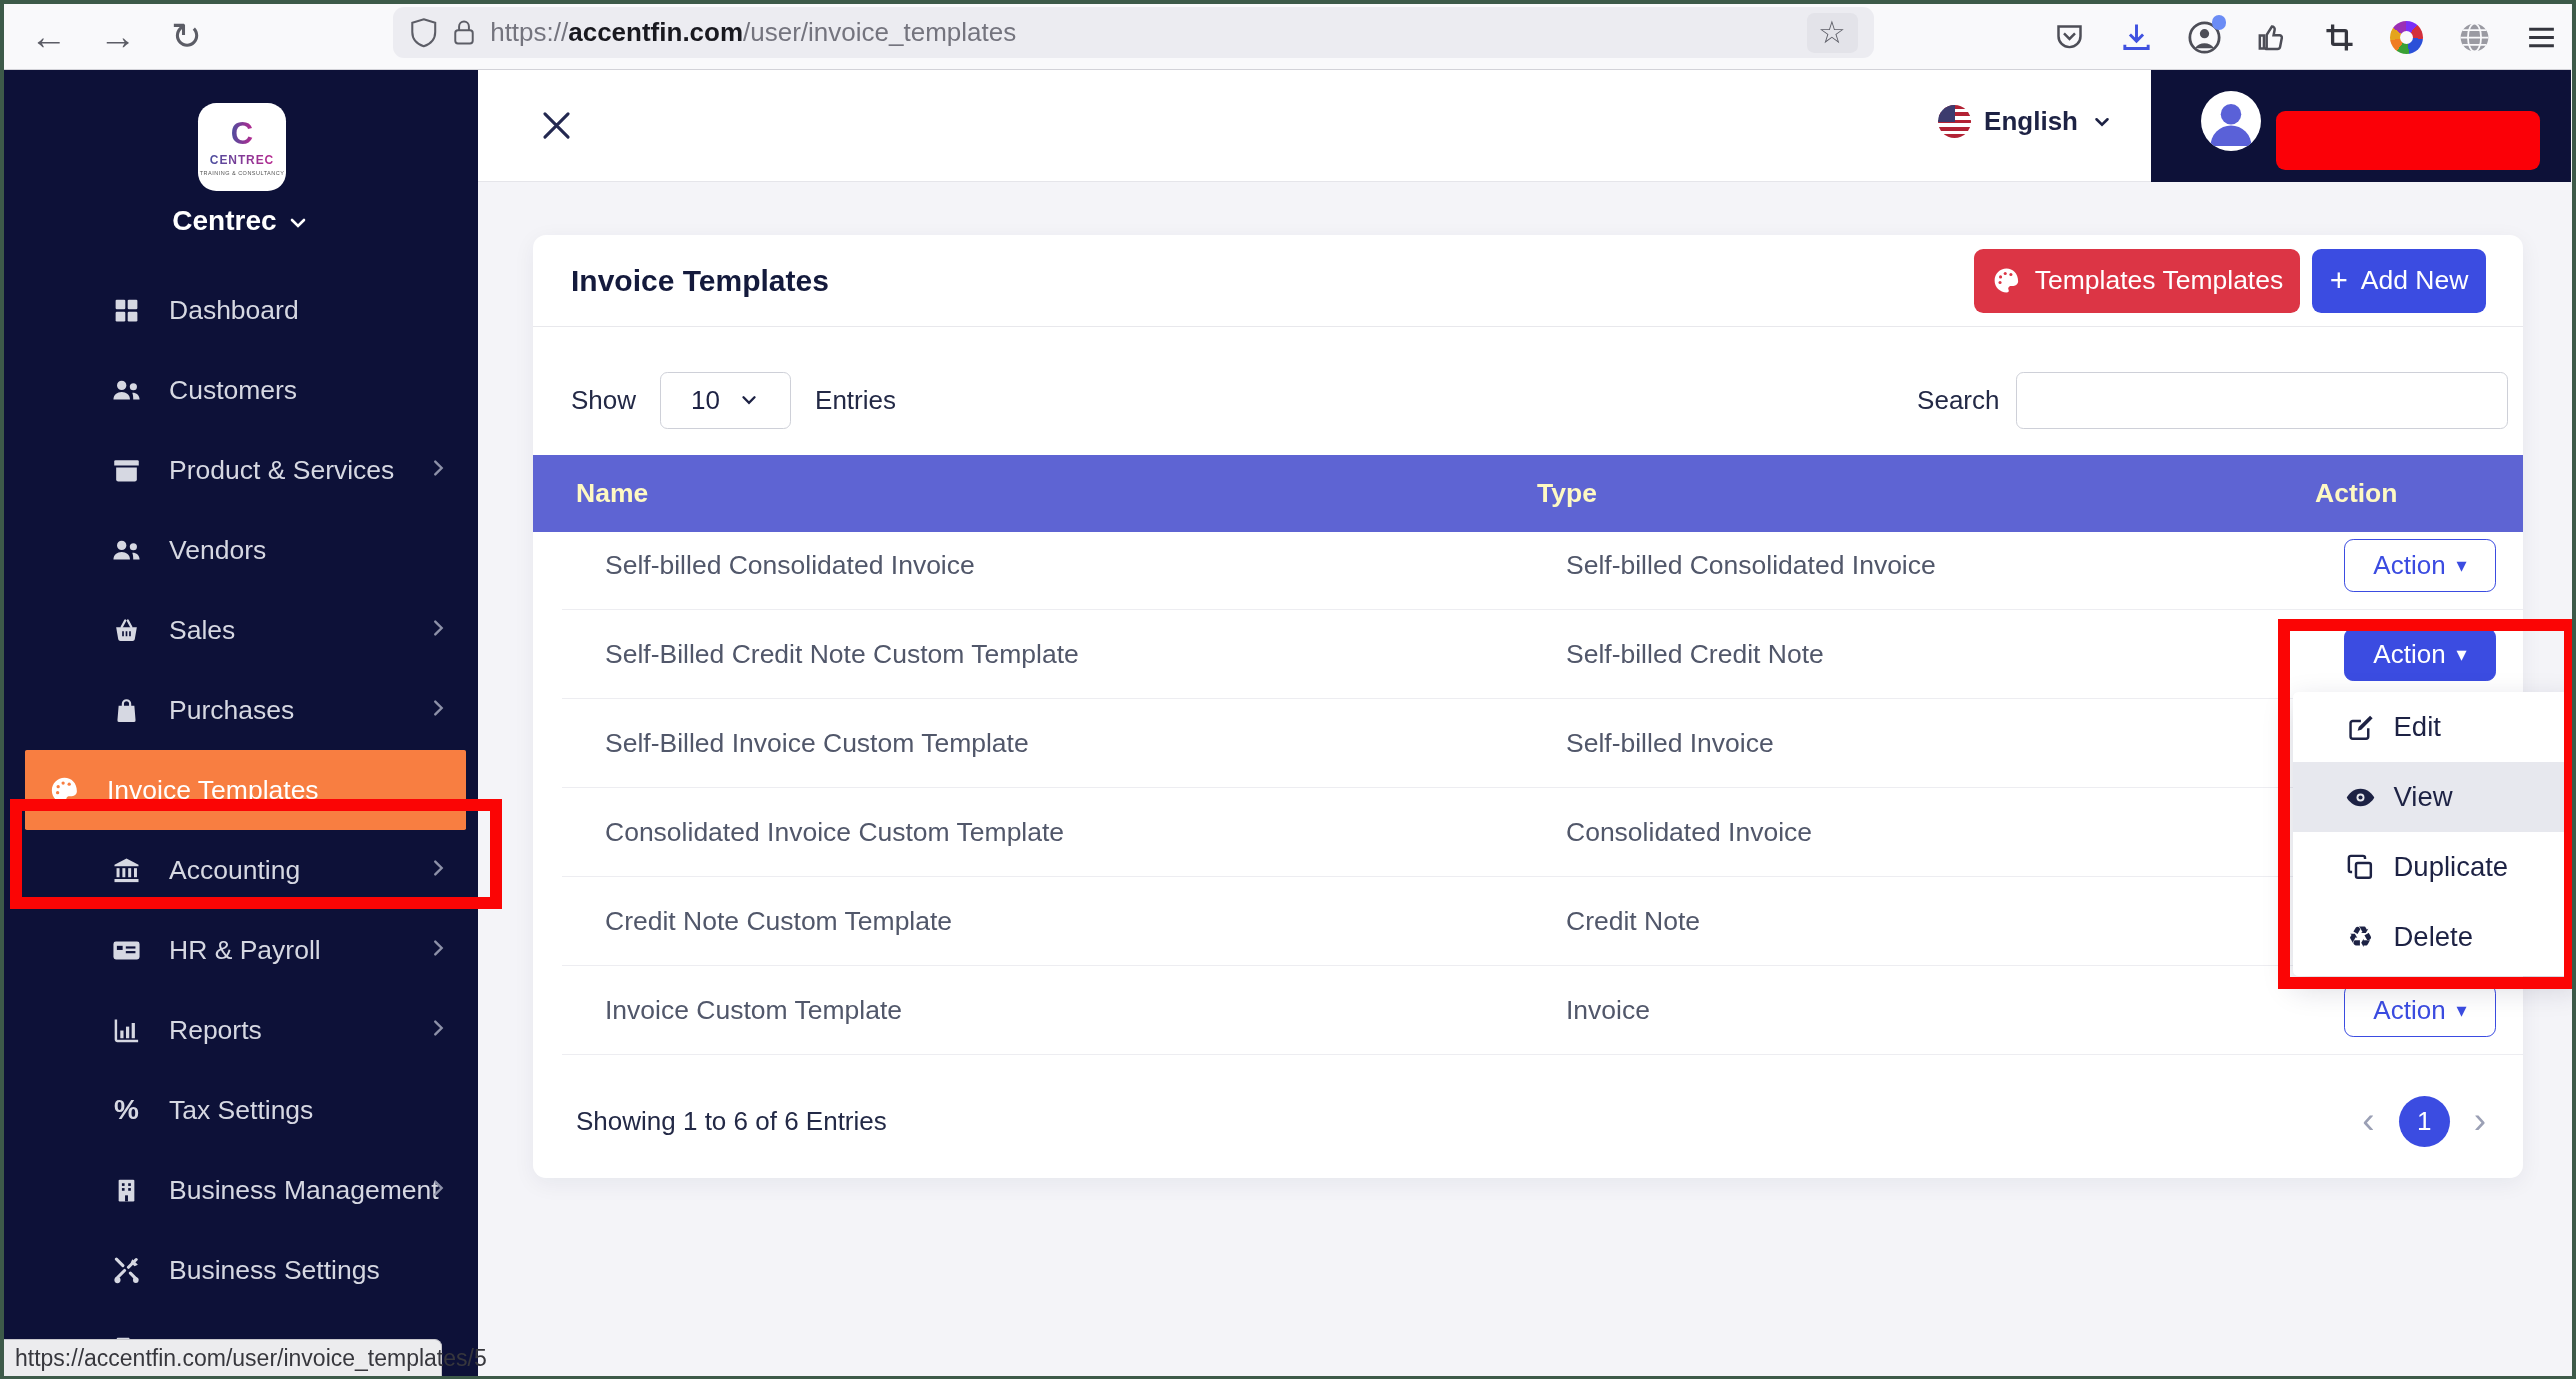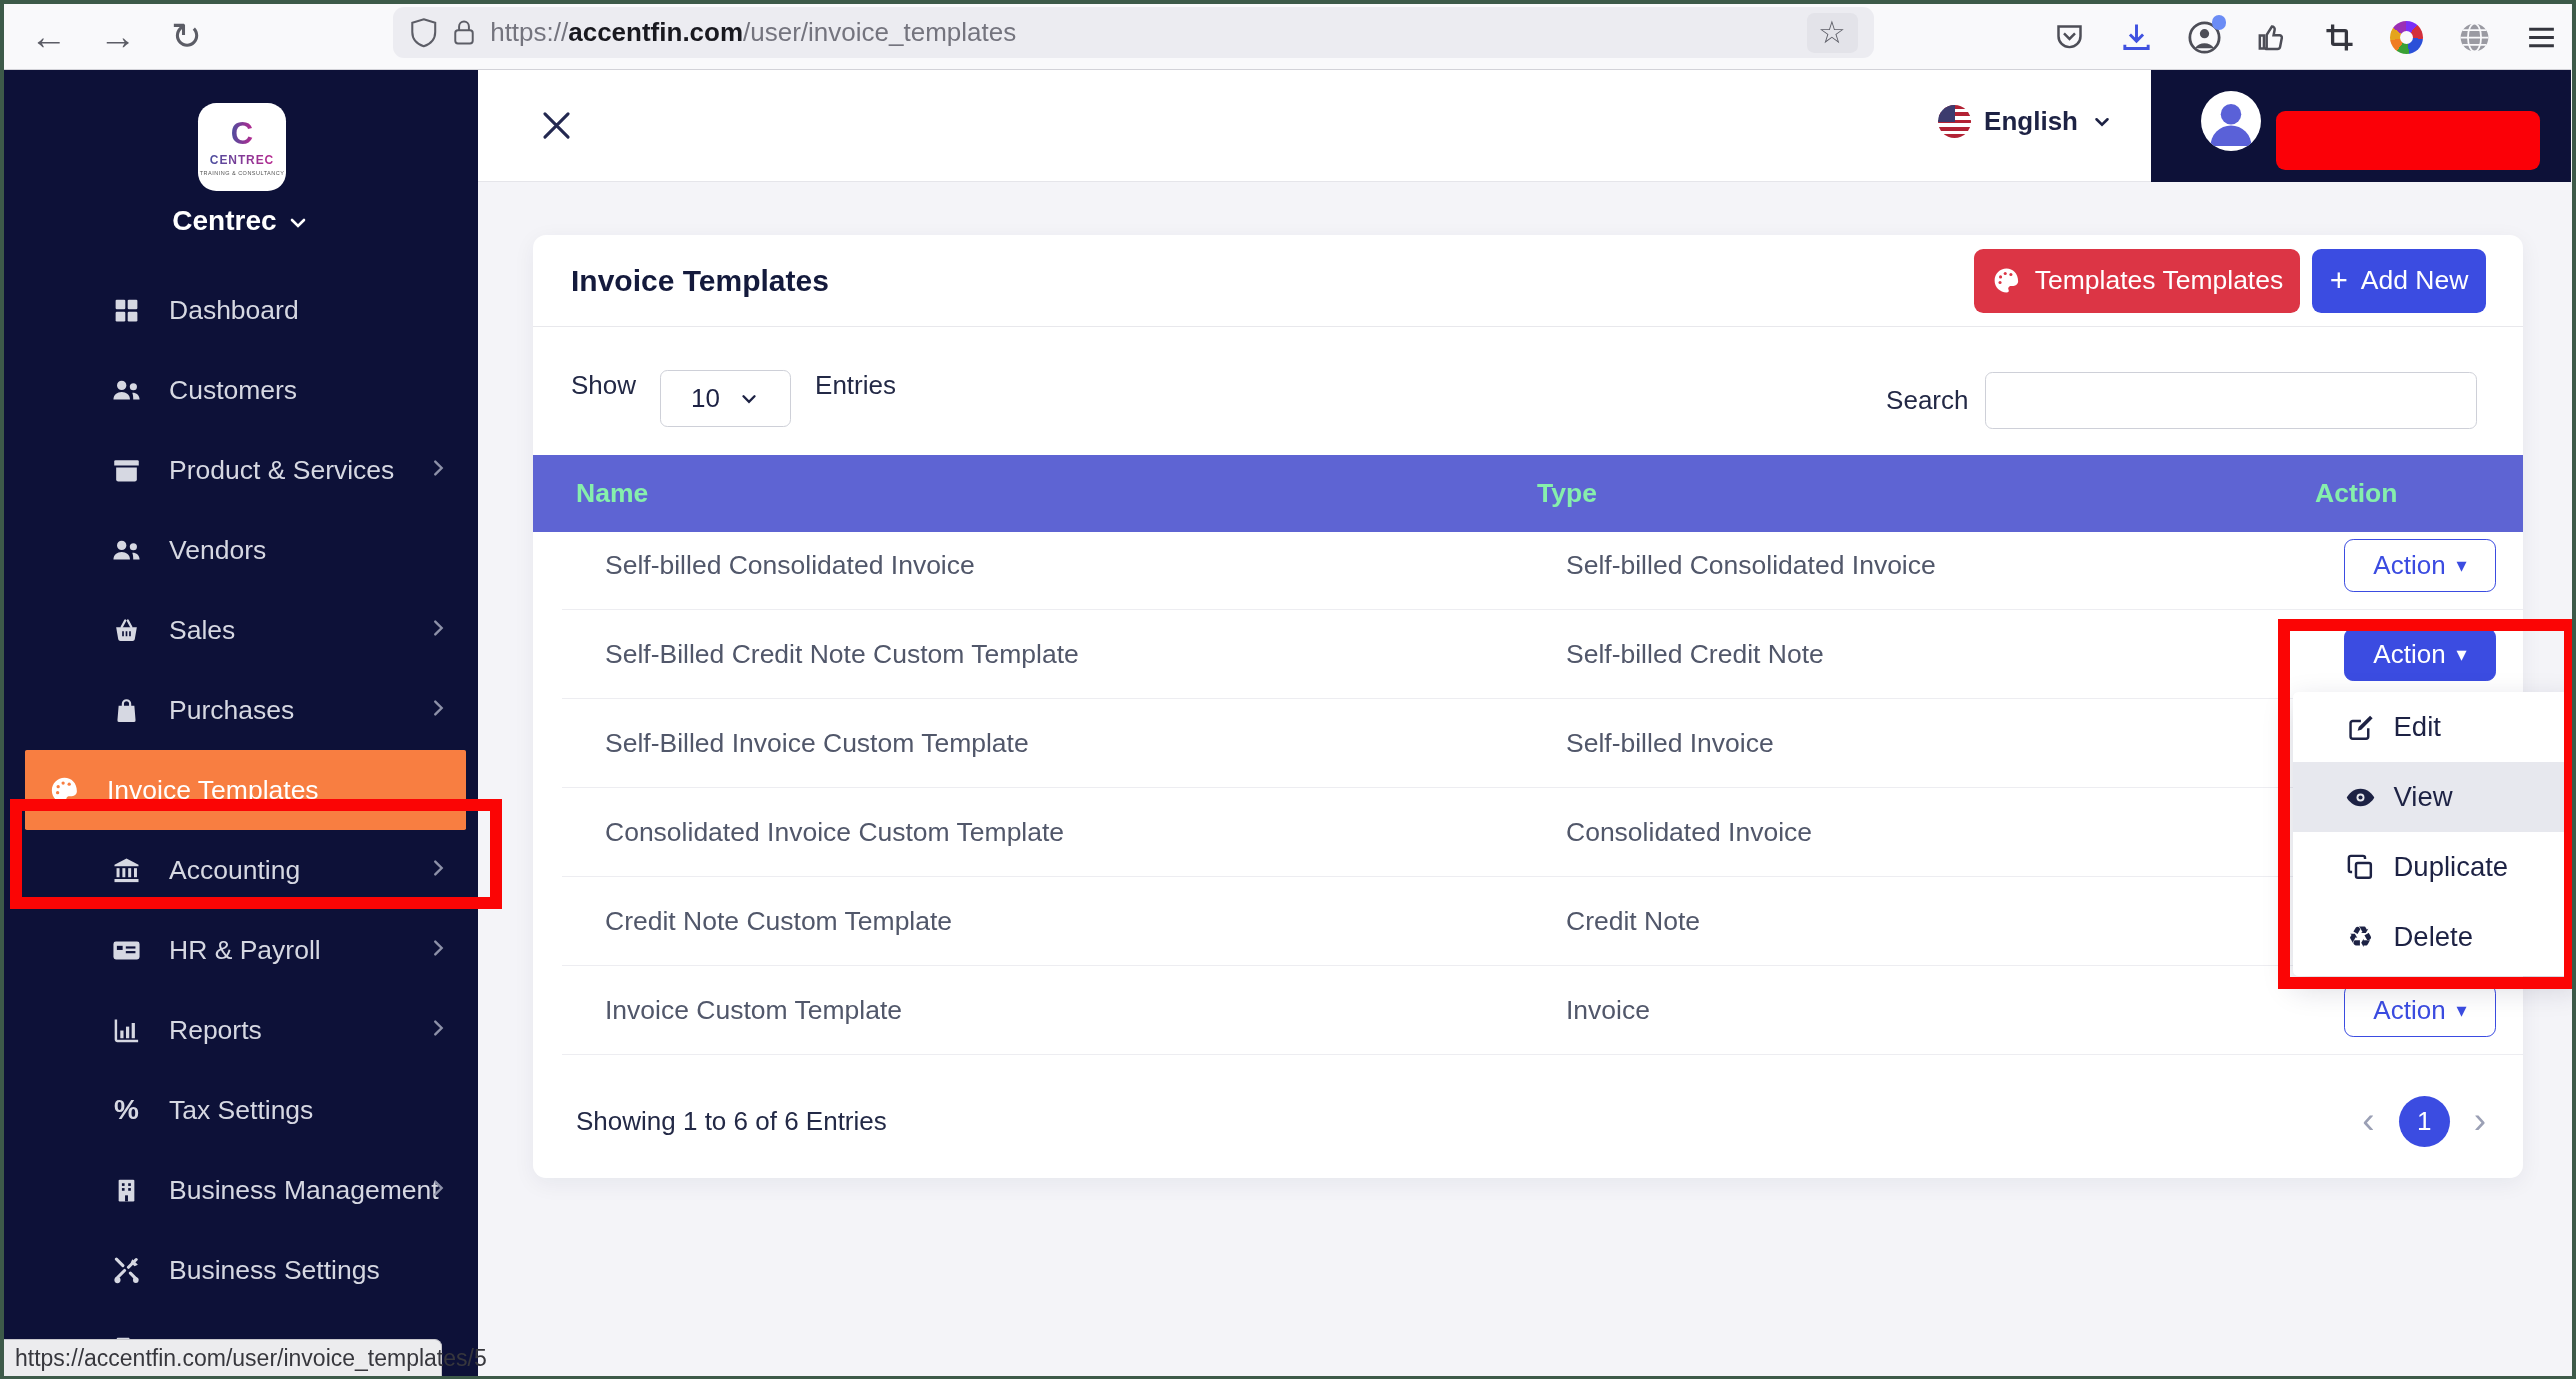--- a/index.html
+++ b/index.html
@@ -87,31 +87,31 @@
               padding:0 37px 0 38px; }
   .page-title{ font-size:30px; font-weight:700; color:#141a3c; }
   .btn{ height:64px; border:none; border-radius:9.2px; color:#fff; font-size:26.5px;
         font-family:inherit; display:flex; align-items:center; justify-content:center;
         gap:13px; cursor:pointer; }
   .btn-red{ background:#dc3545; width:326px; margin-left:auto; }
   .btn-blue{ background:#3b4ce1; width:174px; margin-left:12px; }
   .plus{ font-size:31px; font-weight:400; }
 
   .controls{ position:absolute; left:0; top:135px; width:1990px; height:60px; display:flex;
-             padding:0 46px 0 38px; color:#232946; font-size:26px; }
+             align-items:center; padding:0 15px 0 38px; color:#232946; font-size:26px; }
   .select{ width:131px; height:57px; border:1.4px solid #ced0d8; border-radius:7.3px; background:#fff;
            margin:0 24px; display:flex; align-items:center; justify-content:center; gap:18.3px;
            color:#1d2244; cursor:pointer; }
   .search-wrap{ margin-left:auto; display:flex; align-items:center; gap:16.5px; }
   .search-input{ width:492px; height:57px; border:1.4px solid #ced0d8; border-radius:7.3px;
                  background:#fff; font-size:26px; padding:0 16.5px; font-family:inherit; }
 
   .thead{ position:absolute; left:0; top:220px; width:1990px; height:77px; background:#5e64d3;
           display:grid; grid-template-columns:961px 778px 1fr; align-items:center;
-          padding-left:43px; color:#86efac; font-size:26.5px; font-weight:600; }
+          padding-left:43px; color:#fef9c3; font-size:26.5px; font-weight:600; }
   .tbody{ position:absolute; left:0; top:286px; width:1990px;padding-left:29px; }
   .trow{ display:grid; grid-template-columns:961px 778px 1fr; align-items:center; height:89px;
          padding-left:43px; border-bottom:0.9px solid #ededf1; color:#51576a; font-size:26.5px; }
   .act-btn{ width:152px; height:53px; border-radius:9.2px; font-size:26px; font-family:inherit;
             display:flex; align-items:center; justify-content:center; gap:11px; cursor:pointer; }
   .act-btn.outline{ background:#fff; border:1.8px solid #3b4ce1; color:#3b4ce1; }
   .act-btn.solid{ background:#3b4ce1; border:1.8px solid #3b4ce1; color:#fff; }
   .caret{ font-size:20px; }
 
   .tfoot{ position:absolute; left:0; top:829px; width:1990px; height:114px; display:flex;

